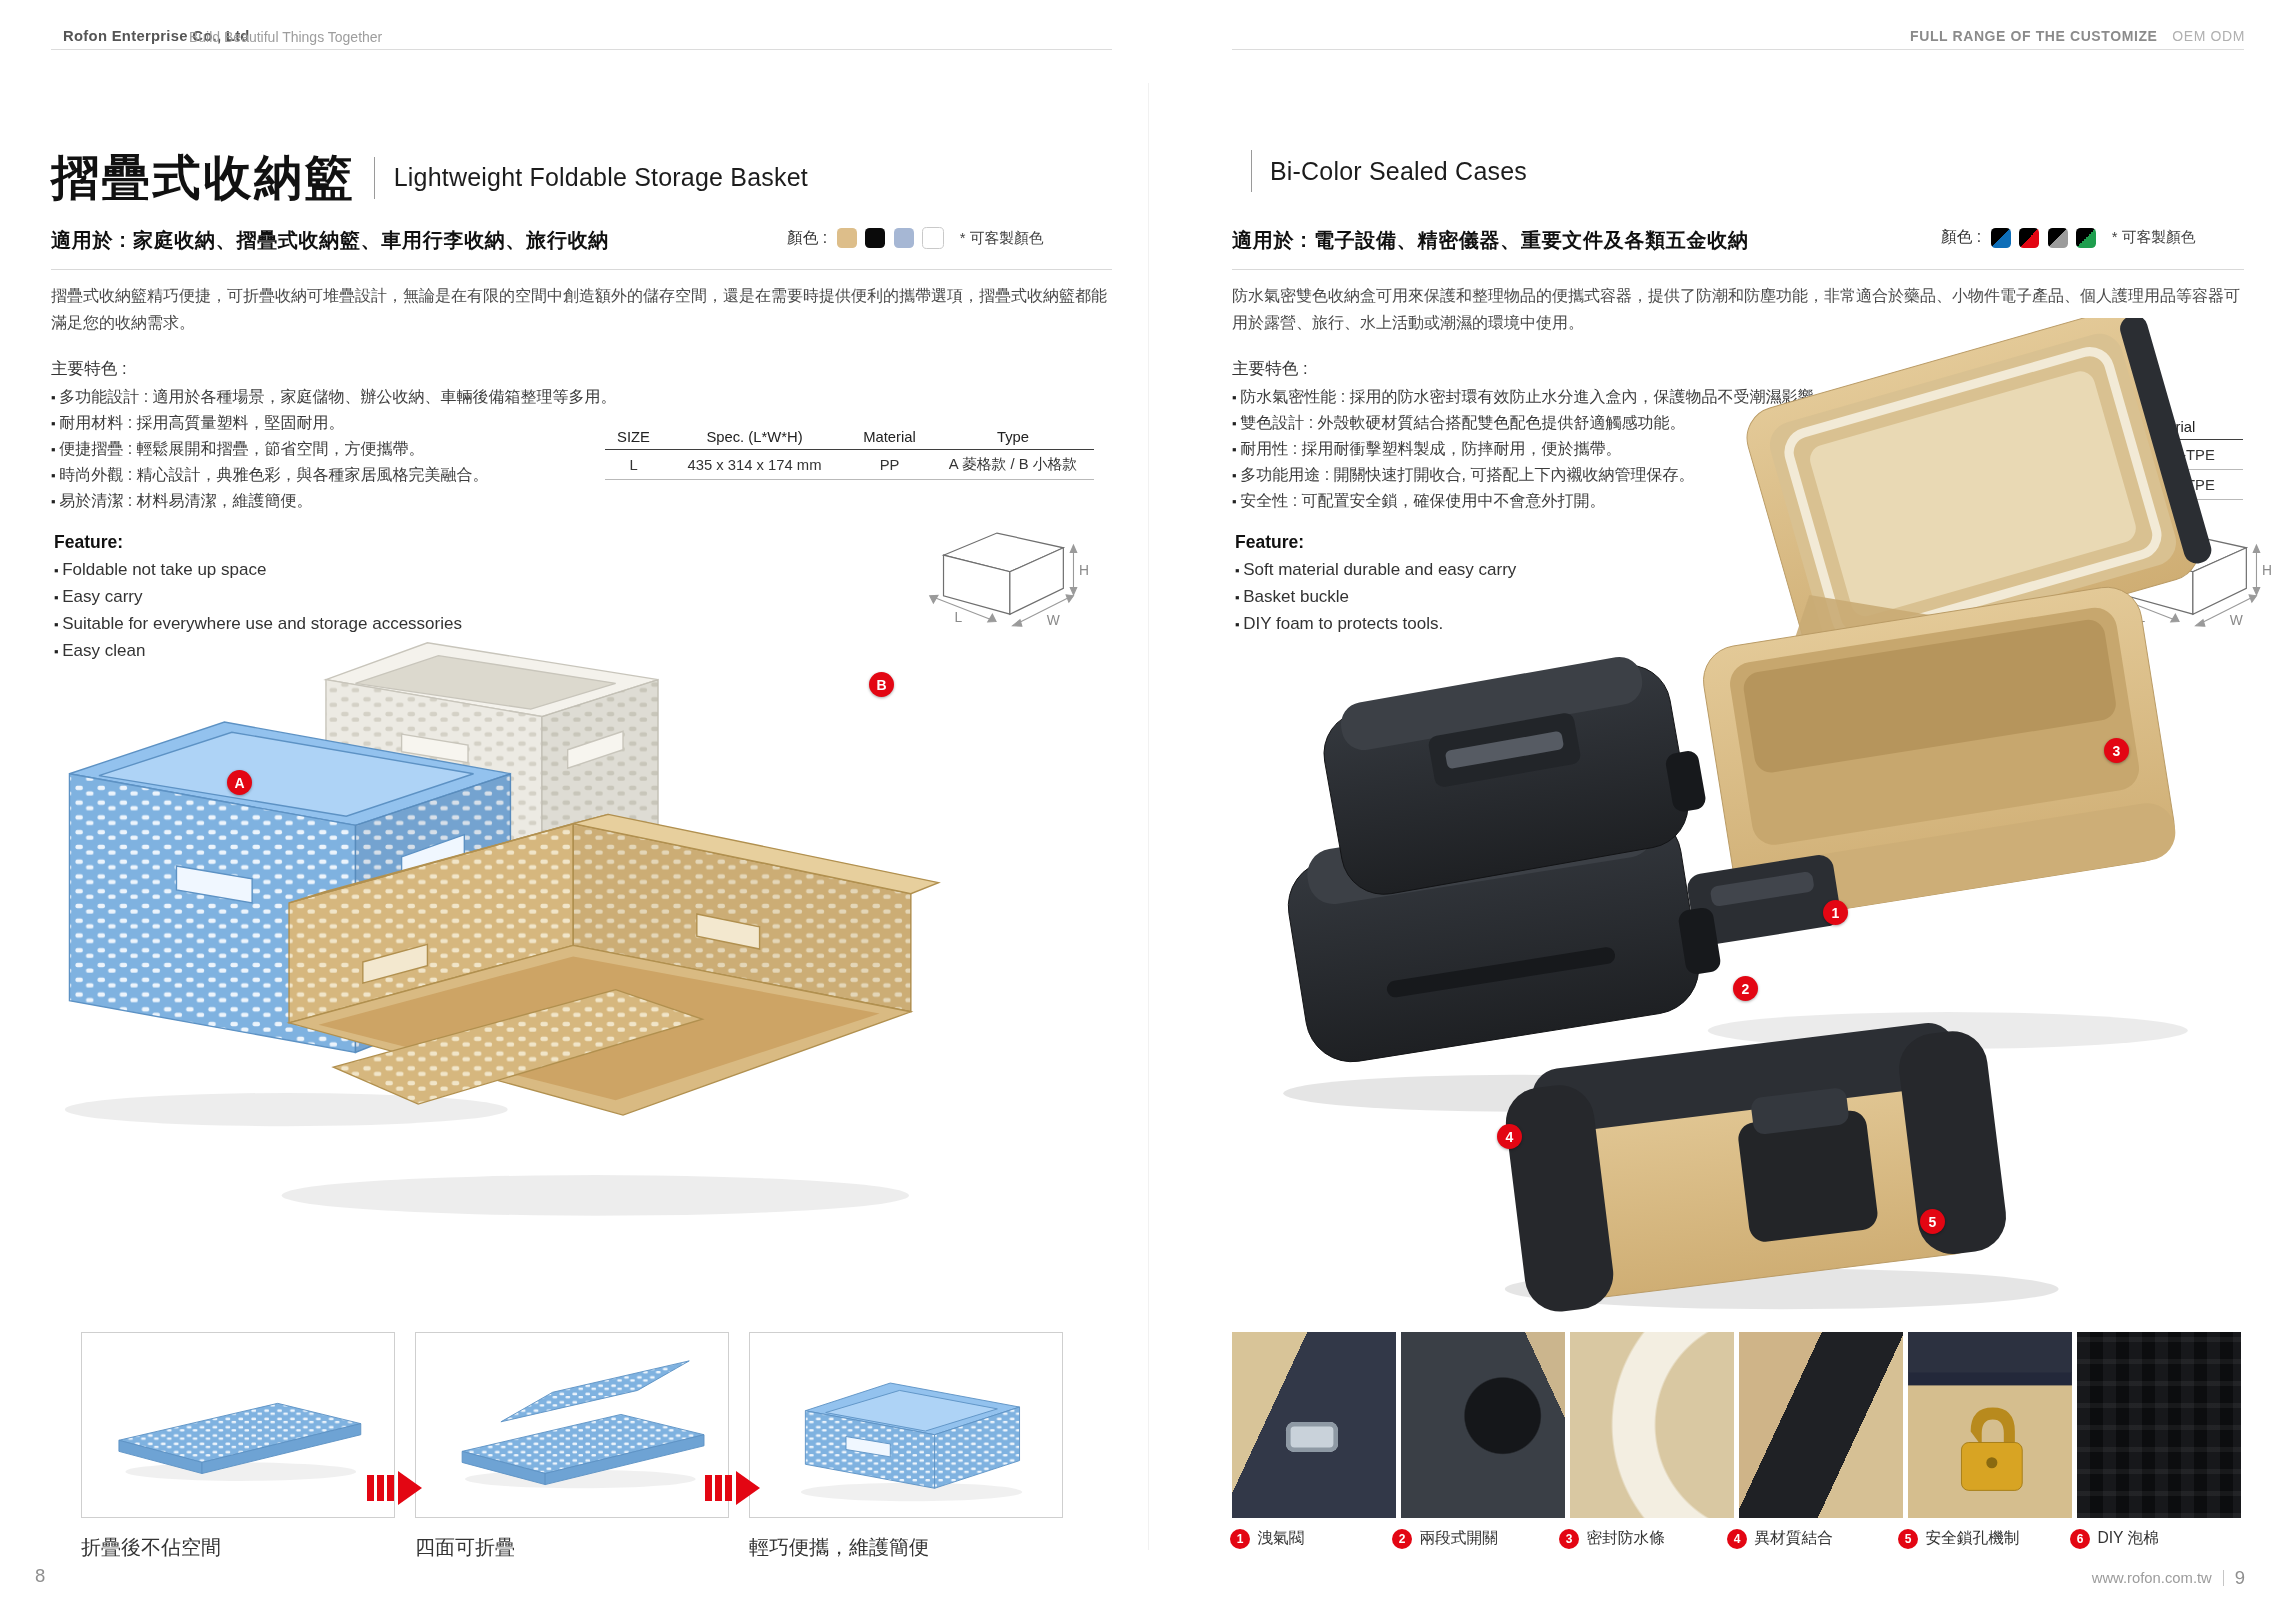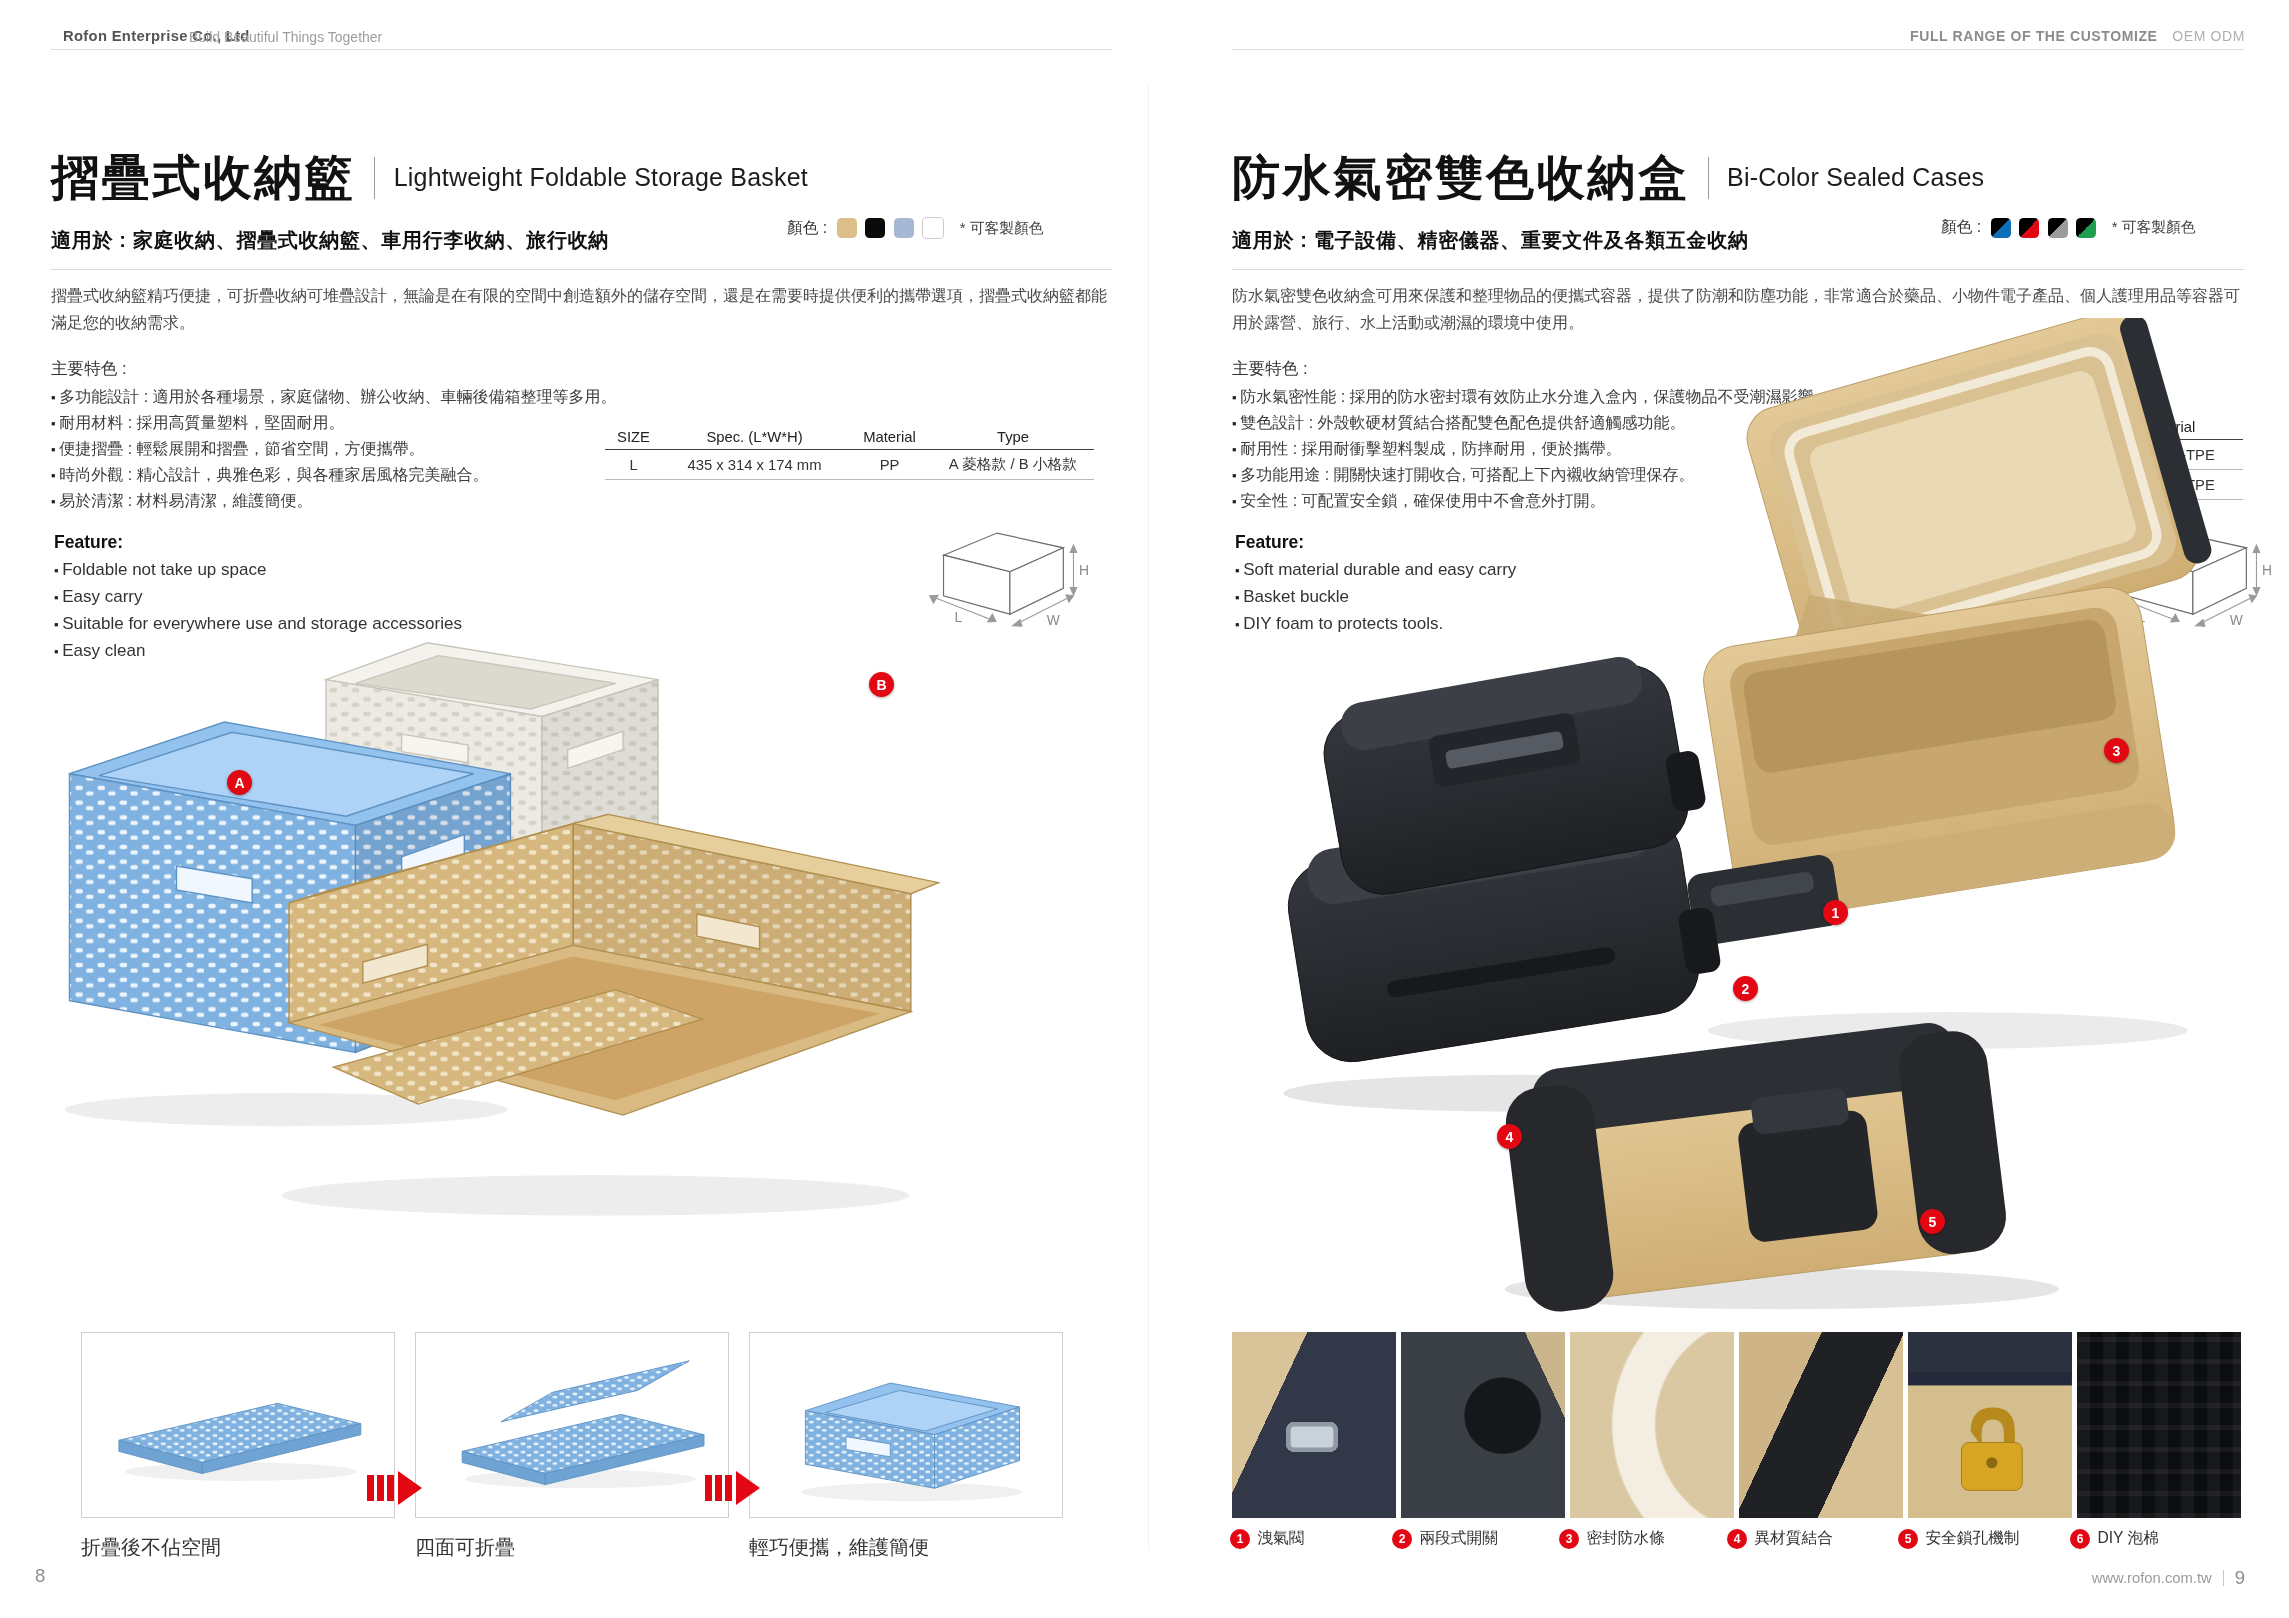--- a/index.html
+++ b/index.html
@@ -21,21 +21,21 @@
   
   .title-row{display:flex;align-items:center;}
   .title-row-l{left:51px;top:150px;}
   .title-row-r{left:1232px;top:150px;}
   .t-cjk{font-size:48px;font-weight:900;color:#111;letter-spacing:2.8px;line-height:55px;}
   .t-div{width:0.9px;height:42px;background:#9a9a9a;margin:0 18.5px;}
   .t-en{font-size:25px;color:#1c1c1c;letter-spacing:0.2px;}
   .applicable{top:227px;font-size:20px;font-weight:bold;color:#101010;letter-spacing:0.7px;}
   .app-l{left:51px;} .app-r{left:1232px;}
 
-  .color-row{top:217px;display:flex;align-items:center;gap:8.3px;}
+  .color-row{top:227px;display:flex;align-items:center;gap:8.3px;}
   .color-row-l{left:787px;} .color-row-r{left:1941px;}
   .color-label{font-size:15.7px;color:#333;margin-right:1.8px;}
   .sw{width:20px;height:20px;border-radius:4.6px;background:var(--c);}
   .sw.light{border:0.9px solid #c9c9c9;}
   .sw2{width:20px;height:20px;border-radius:4.6px;
        background:linear-gradient(135deg,#000 0 50%, var(--c) 50% 100%);}
   .color-note{font-size:14.8px;color:#404040;margin-left:7.4px;}
 
   .sub-rule{top:269px;height:0.9px;background:#d9d9d9;}
   .sub-rule-l{left:51px;width:1061px;} .sub-rule-r{left:1232px;width:1012px;}
@@ -329,21 +329,20 @@
     <i></i>
     <b></b>
   </div>
 <div class="abs cap cap1">折疊後不佔空間</div>
 <div class="abs cap cap2">四面可折疊</div>
 <div class="abs cap cap3">輕巧便攜，維護簡便</div>
 
 <div class="abs pg-l">8</div>
 
 <div class="abs title-row title-row-r">
-  <span class="t-cjk">防水氣密雙色收納盒</span>
   <span class="t-div"></span>
   <span class="t-en">Bi-Color Sealed Cases</span>
 </div>
 <div class="abs applicable app-r">適用於 : 電子設備、精密儀器、重要文件及各類五金收納</div>
 
 <div class="abs color-row color-row-r">
   <span class="color-label">顏色 :</span>
   <span class="sw2" style="--c: #0e6eb8;"></span>
   <span class="sw2" style="--c: #e30613;"></span>
   <span class="sw2" style="--c: #9b9b9b;"></span>

